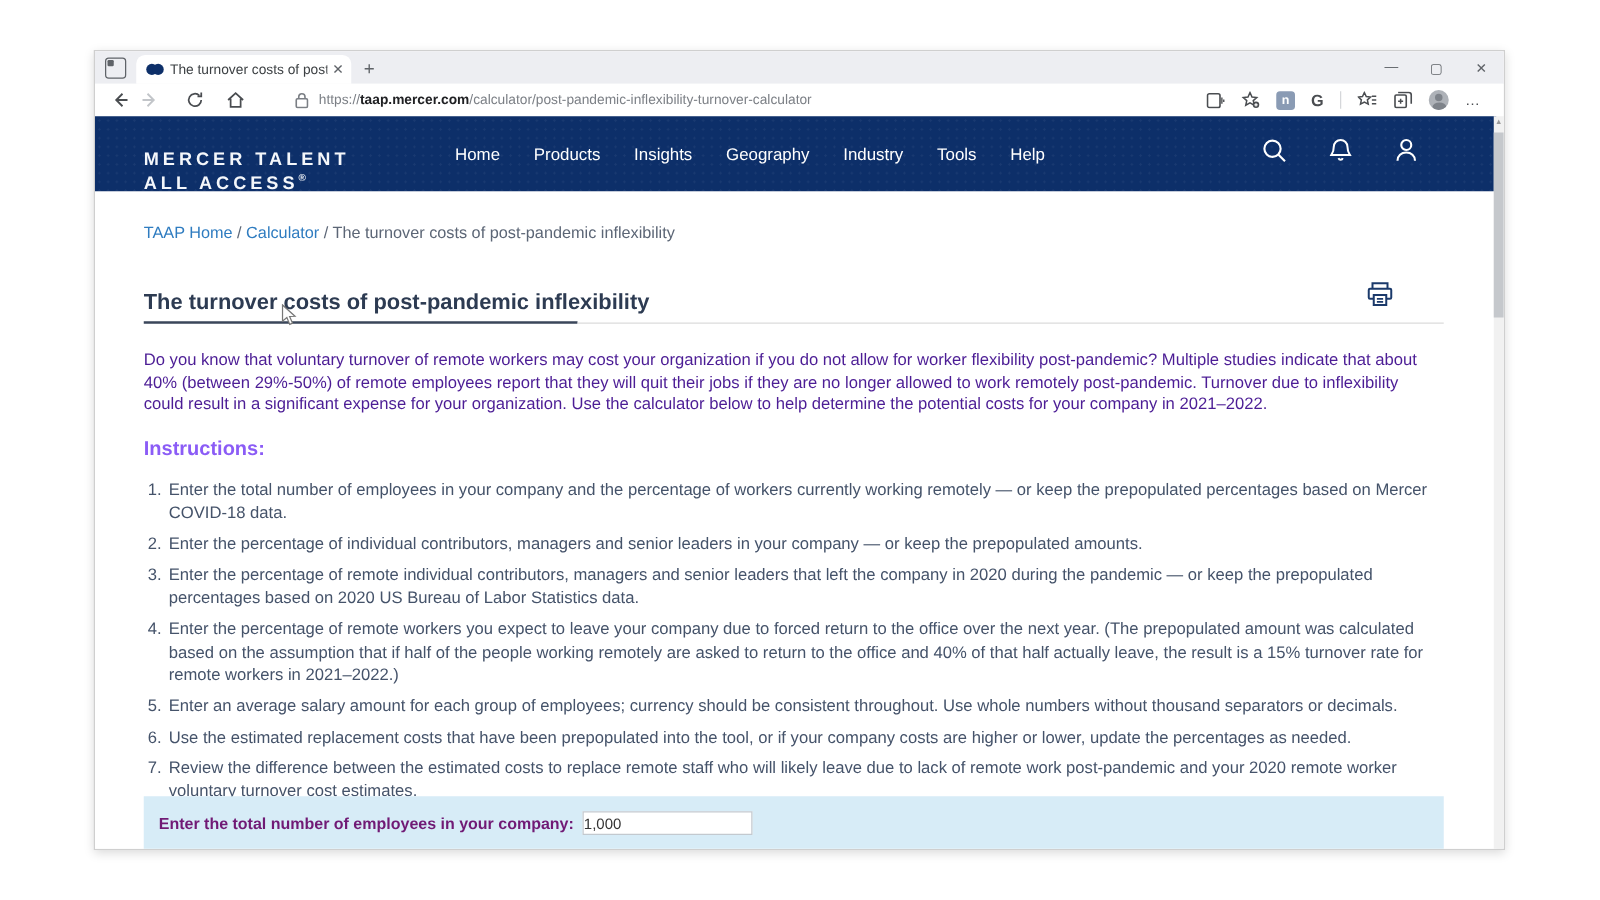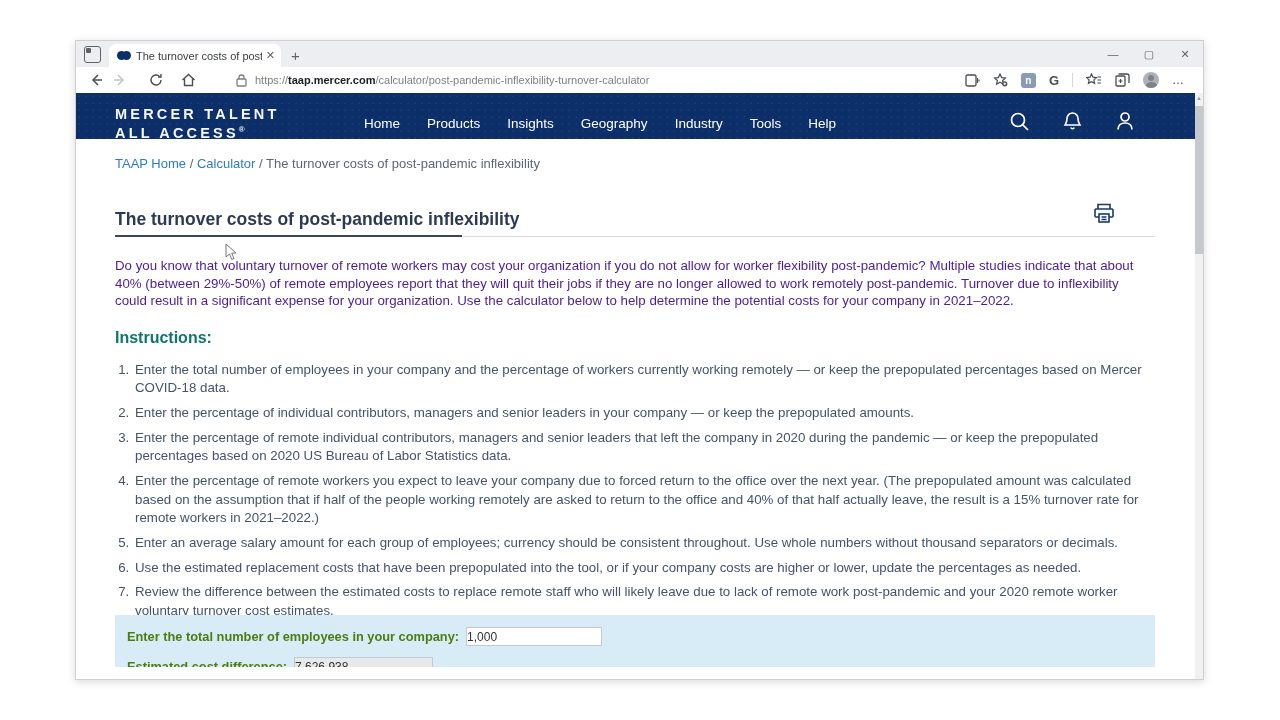--- a/index.html
+++ b/index.html
@@ -35,50 +35,50 @@
   .ext-g { font-size:13px; font-weight:bold; color:#4a4d51; }
   .divider { width:1px; height:14px; background:#d5d7da; }
   .avatar-sm { width:16px; height:16px; border-radius:50%; background:#aeb2b8; position:relative; overflow:hidden; }
   .avatar-sm::before { content:""; position:absolute; left:5px; top:3px; width:6px; height:6px; border-radius:50%; background:#7e838a; }
   .avatar-sm::after { content:""; position:absolute; left:2.5px; top:10px; width:11px; height:7px; border-radius:50%; background:#7e838a; }
   .dots { color:#4a4d51; font-size:12px; letter-spacing:1px; margin-right:8px; }
 
   
   .site-header { position:absolute; left:0; top:52px; width:1121px; height:60px; background:#0d2f69;
     background-image:radial-gradient(rgba(255,255,255,.05) 1px, transparent 1px); background-size:7px 7px; }
-  .logo { position:absolute; left:39px; top:12px; color:#f4f7fb; font-weight:bold; font-size:14.5px; letter-spacing:3.2px; line-height:1.28; }
+  .logo { position:absolute; left:39px; top:26px; color:#f4f7fb; font-weight:bold; font-size:14.5px; letter-spacing:3.2px; line-height:1.28; }
   .logo sup { font-size:8px; letter-spacing:0; }
   .mainnav { position:absolute; left:288px; top:0; height:60px; display:flex; align-items:center; gap:27px; }
   .mainnav span { color:#fff; font-size:13.5px; }
   .hdr-icons { position:absolute; right:62px; top:0; height:60px; display:flex; align-items:center; gap:33px; }
 
   
   .scrollbar { position:absolute; right:0; top:52px; width:8px; height:588px; background:#f1f1f1; }
   .scroll-up { position:absolute; top:2px; left:0; width:8px; text-align:center; font-size:6px; color:#999; }
   .scroll-thumb { position:absolute; top:13px; left:0; width:8px; height:148px; background:#c5c8cc; }
 
   
-  .content { position:absolute; left:0; top:98px; width:1121px; height:528px; background:#fff; overflow:hidden; }
+  .content { position:absolute; left:0; top:120px; width:1121px; height:528px; background:#fff; overflow:hidden; }
   .breadcrumb { position:absolute; left:39px; top:17px; font-size:13px; color:#5c6676; }
   .breadcrumb a { color:#2f7cc0; text-decoration:none; }
   .page-title { position:absolute; left:39px; top:70px; font-size:17.5px; color:#2d3b52; }
   .title-rule { position:absolute; left:39px; top:96px; width:1040px; height:2px; font-size:0; }
   .title-rule .dark { display:inline-block; vertical-align:top; width:347px; height:1.5px; background:#3a465a; }
   .title-rule .light { display:inline-block; vertical-align:top; width:693px; height:1px; background:#dcdcdc; margin-top:.5px; }
   .print-btn { position:absolute; left:1016px; top:62px; }
   .intro { position:absolute; left:39px; top:118px; width:1037px; font-size:13.3px; color:#4c1d95; line-height:1.33; }
-  .instructions-h { position:absolute; left:39px; top:190px; font-size:16px; font-weight:bold; color:#0f766e; }
+  .instructions-h { position:absolute; left:39px; top:190px; font-size:16px; font-weight:bold; color:#8b5cf6; }
   .instructions { position:absolute; left:41px; top:222px; width:1040px; }
   .instructions ol { margin-left:16px; }
   .instructions li { font-size:13.3px; color:#45536a; line-height:1.38; margin-bottom:6.5px; padding-left:2px; }
 
   
   .calc { position:absolute; left:39px; top:476px; width:1040px; height:120px; background:#d7ecf7; padding:12px; }
   .calc-row { display:flex; align-items:center; margin-bottom:11px; }
-  .calc-row label { font-size:12.8px; font-weight:bold; color:#4d7c0f; }
+  .calc-row label { font-size:12.8px; font-weight:bold; color:#701a75; }
   .calc input { height:19px; font-size:12px; text-align:left; font-family:"Liberation Sans",sans-serif; color:#333; border:1px solid #c3c9cf; }
   .inp-emp { width:136px; margin-left:7px; background:#fff; }
   .inp-cost { width:139px; margin-left:7px; background:#e7e9ea; }
 
   .cursor { position:absolute; left:225px; top:243px; z-index:50; }
 </style>
 </head>
 <body>
 
 <div class="browser">

